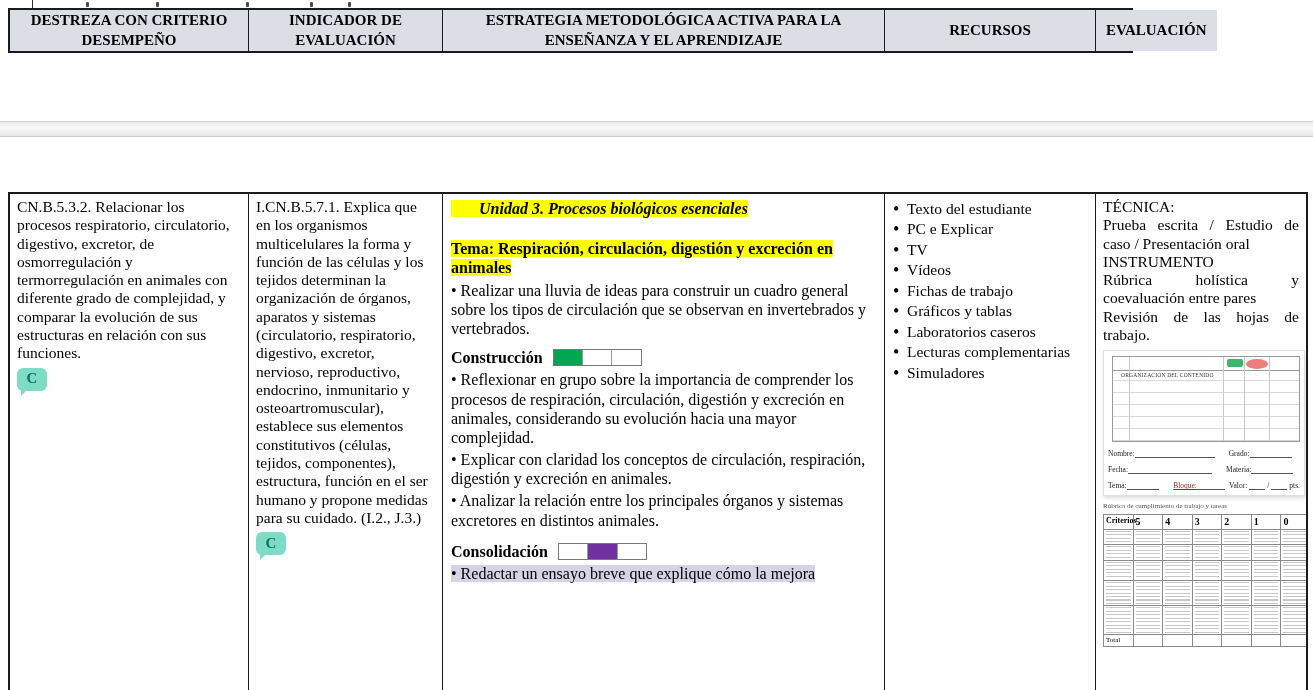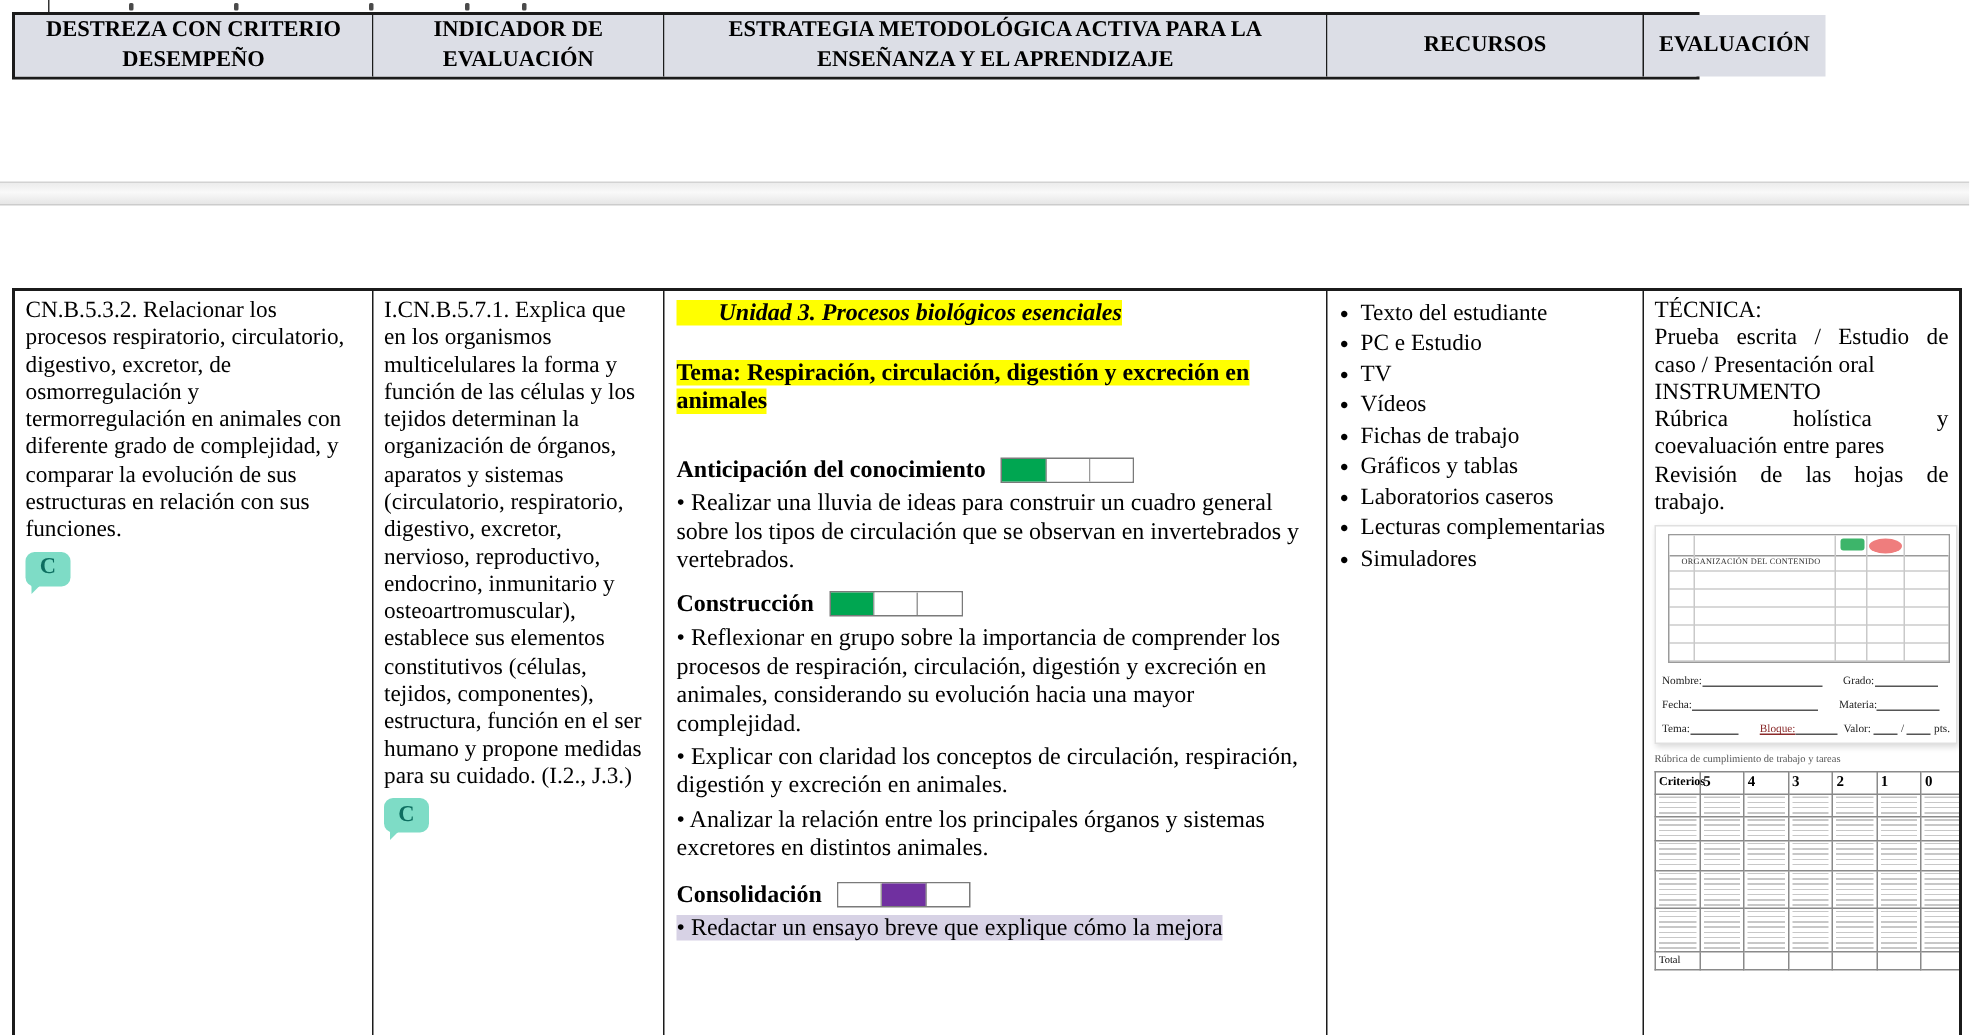--- a/index.html
+++ b/index.html
@@ -124,28 +124,20 @@
 
     <div class="cell">
       <p>I.CN.B.5.7.1. Explica que en los organismos multicelulares la forma y función de las células y los tejidos determinan la organización de órganos, aparatos y sistemas (circulatorio, respiratorio, digestivo, excretor, nervioso, reproductivo, endocrino, inmunitario y osteoartromuscular), establece sus elementos constitutivos (células, tejidos, componentes), estructura, función en el ser humano y propone medidas para su cuidado. (I.2., J.3.)</p>
       <div class="c-icon">C</div>
     </div>
 
     <div class="cell cell-strategy">
       <p><span class="hl-yellow unit-title">Unidad 3. Procesos biológicos esenciales</span></p>
       <p class="topic"><span class="hl-yellow">Tema: Respiración, circulación, digestión y excreción en animales</span></p>
 
-      <p class="stage-head mt-ant">
-        <span>Anticipación del conocimiento</span>
-        <span class="bar">
-            <span style="background: rgb(0, 166, 81);"></span>
-            <span style="background: rgb(255, 255, 255);"></span>
-            <span style="background: rgb(255, 255, 255);"></span>
-          </span>
-      </p>
       <p class="stage-item">• Realizar una lluvia de ideas para construir un cuadro general sobre los tipos de circulación que se observan en invertebrados y vertebrados.</p>
 
       <p class="stage-head mt-con">
         <span>Construcción</span>
         <span class="bar">
             <span style="background: rgb(0, 166, 81);"></span>
             <span style="background: rgb(255, 255, 255);"></span>
             <span style="background: rgb(255, 255, 255);"></span>
           </span>
       </p>
@@ -160,21 +152,21 @@
             <span style="background: rgb(112, 48, 160);"></span>
             <span style="background: rgb(255, 255, 255);"></span>
           </span>
       </p>
       <p class="stage-item"><span class="hl-lav">• Redactar un ensayo breve que explique cómo la mejora</span></p>
     </div>
 
     <div class="cell">
       <ul class="res-list">
         <li>Texto del estudiante</li>
-        <li>PC e Estudio</li>
+        <li>PC e Explicar</li>
         <li>TV</li>
         <li>Vídeos</li>
         <li>Fichas de trabajo</li>
         <li>Gráficos y tablas</li>
         <li>Laboratorios caseros</li>
         <li>Lecturas complementarias</li>
         <li>Simuladores</li>
       </ul>
     </div>
 

